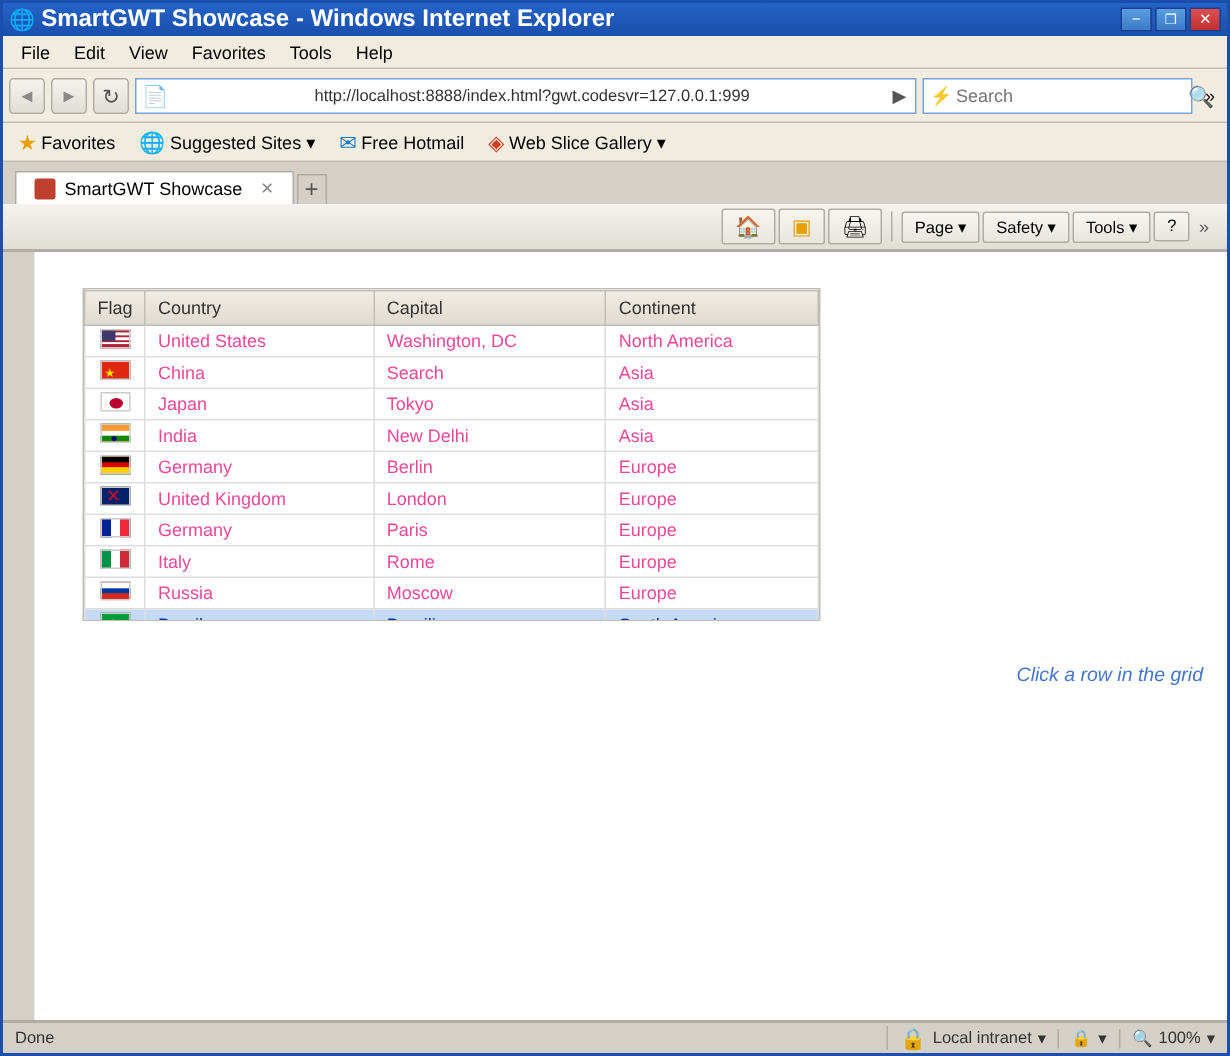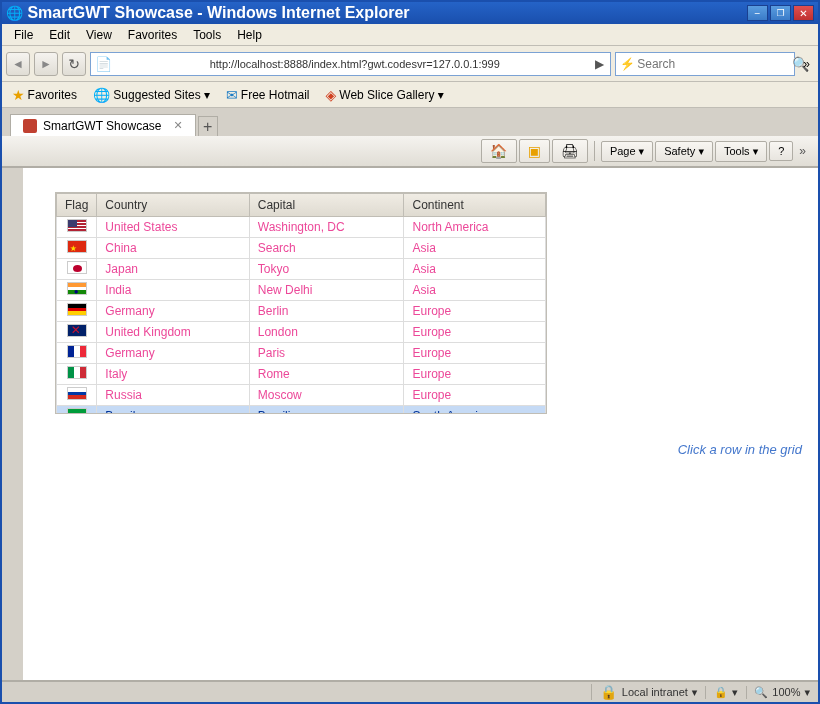--- a/index.html
+++ b/index.html
@@ -381,20 +381,21 @@
               </tr>
             </tbody>
         </table>
       </div>
     </div>
 
     <div id="click-message">Click a row in the grid</div>
   </div>
 
   <div id="status-bar">
+    <span id="status-text">Done</span>
     <div style="flex:1;"></div>
     <div id="status-zone">
       <span style="font-size:14px;">🔒</span>
       <span>Local intranet</span>
       <span style="cursor:pointer;">▾</span>
     </div>
     <div id="status-security" style="padding-left:8px; border-left:1px solid #b0ada5; display:flex; align-items:center; gap:4px;">
       <span>🔒</span>
       <span style="cursor:pointer;">▾</span>
     </div>

